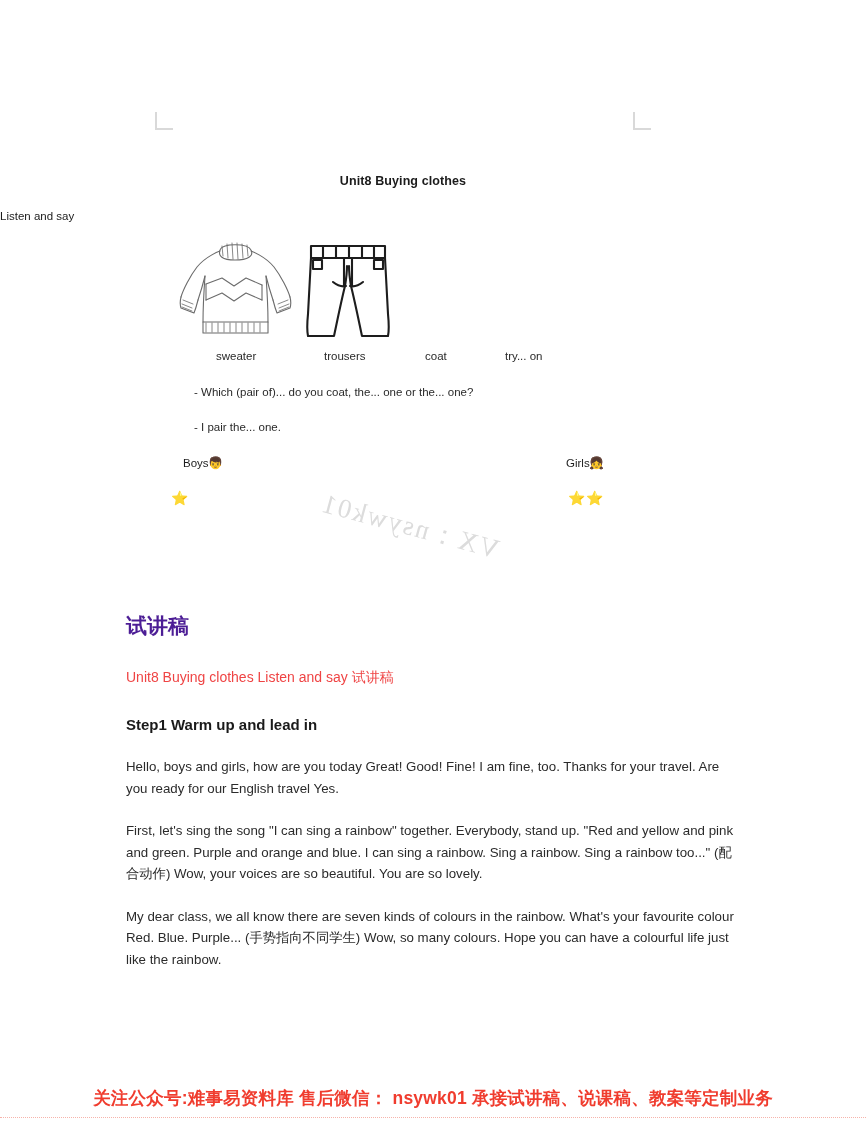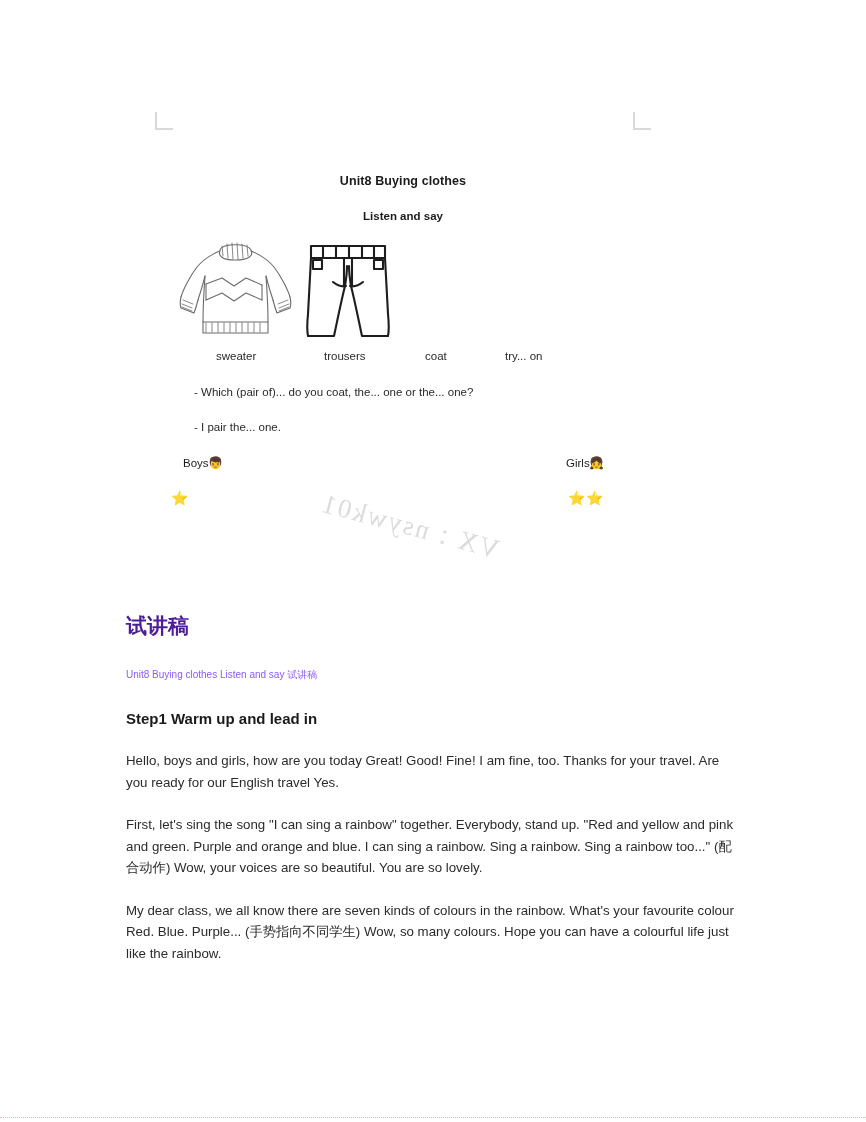--- a/index.html
+++ b/index.html
@@ -52,23 +52,22 @@
     font-size: 12.5px;
     font-weight: bold;
     color: #1b1b1b;
     letter-spacing: .1px;
   }
   .ws-subtitle {
     position: absolute;
     left: 0;
     top: 210px;
     width: 806px;
-    text-align: center;
-    font-size: 11.5px;
-    font-weight: bold;
+    font-size: 11.5px;
+    font-weight: normal;
     color: #1b1b1b;
   }
 
   
   .art-row {
     position: absolute;
     left: 176px;
     top: 234px;
     width: 230px;
     height: 112px;
@@ -147,22 +146,22 @@
   .doc-h1 {
     margin: 0;
     font-size: 21px;
     font-weight: bold;
     color: #4c1d95;
     line-height: 1.3;
     font-family: "Liberation Sans", sans-serif;
   }
   .doc-sub {
     margin: 28px 0 4px 0;
-    font-size: 10px;
-    color: #8b5cf6;
+    font-size: 14px;
+    color: #ef4444;
     line-height: 1.5;
   }
   .doc-h2 {
     margin: 26px 0 0 0;
     font-size: 15px;
     font-weight: bold;
     color: #1a1a1a;
     line-height: 1.4;
   }
   .doc-p {
@@ -280,14 +279,15 @@
 <div id="transcript">
   <h1 class="doc-h1">试讲稿</h1>
   <p class="doc-sub">Unit8 Buying clothes Listen and say 试讲稿</p>
   <h2 class="doc-h2">Step1 Warm up and lead in</h2>
   <p class="doc-p">Hello, boys and girls, how are you today Great! Good! Fine! I am fine, too. Thanks for your travel. Are you ready for our English travel Yes.</p>
   <p class="doc-p">First, let's sing the song "I can sing a rainbow" together. Everybody, stand up. "Red and yellow and pink and green. Purple and orange and blue. I can sing a rainbow. Sing a rainbow. Sing a rainbow too..." (配合动作) Wow, your voices are so beautiful. You are so lovely.</p>
   <p class="doc-p">My dear class, we all know there are seven kinds of colours in the rainbow. What's your favourite colour Red. Blue. Purple... (手势指向不同学生) Wow, so many colours. Hope you can have a colourful life just like the rainbow.</p>
 </div>
 
 <div id="footer-banner">
+  <div class="footer-text">关注公众号:难事易资料库 售后微信： nsywk01  承接试讲稿、说课稿、教案等定制业务</div>
   <div class="footer-rule"></div>
 </div>
 
 </body></html>

